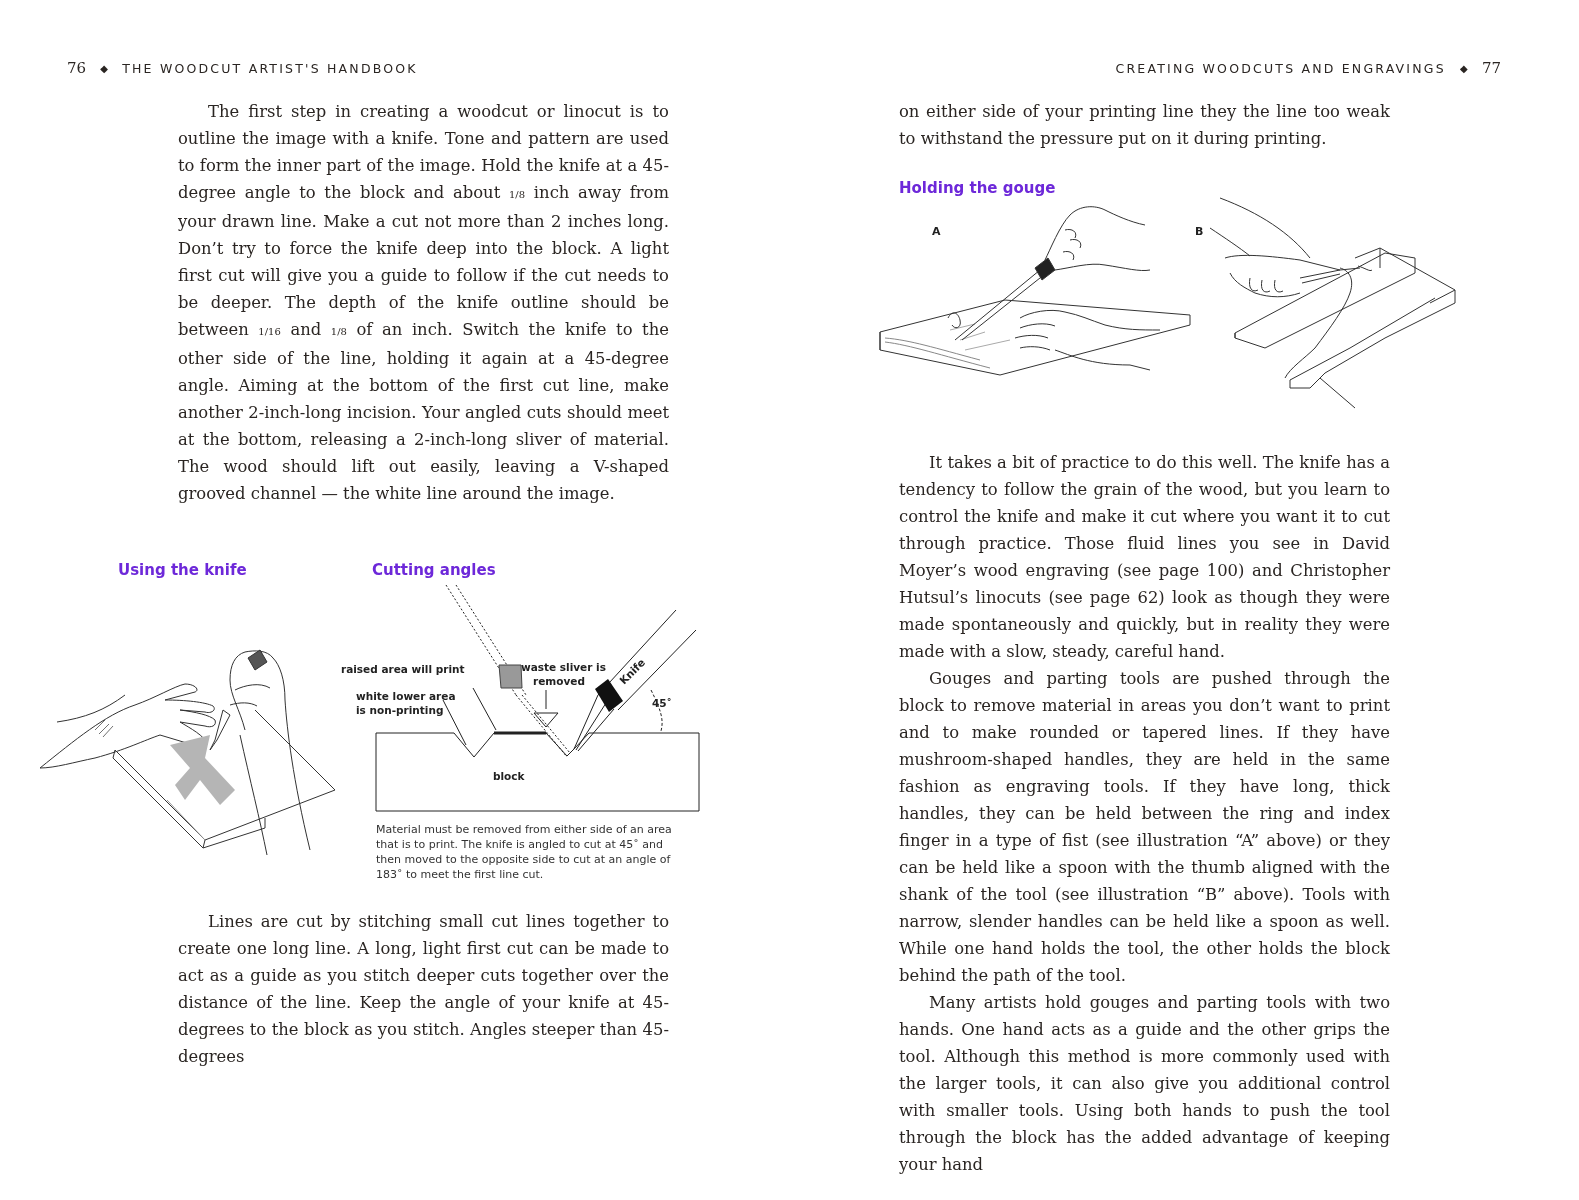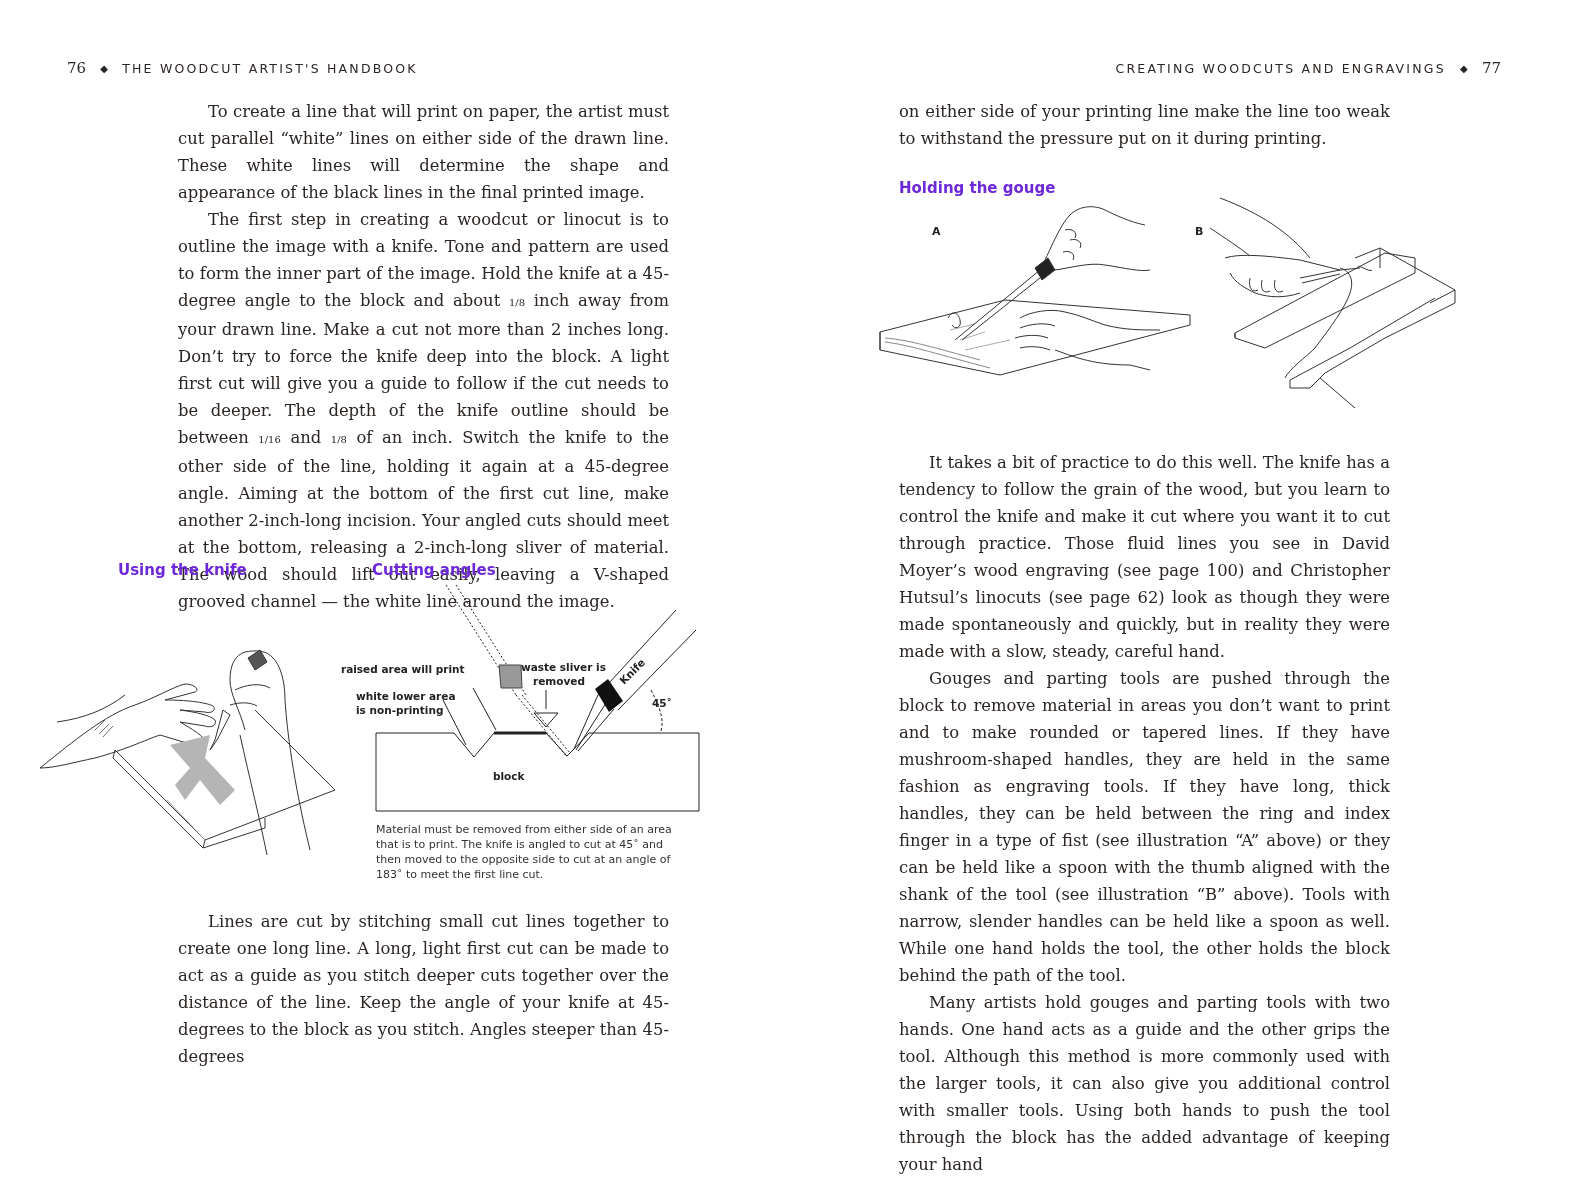--- a/index.html
+++ b/index.html
@@ -22,21 +22,20 @@
 <body>
 
 <div class="page" style="left:0;width:790px;">
   <div class="running-head" style="left:67px;">
     <span class="folio">76</span>
     <span class="diamond">◆</span>
     <span>THE WOODCUT ARTIST'S HANDBOOK</span>
   </div>
 
   <div class="body-text" style="left:178px;top:98px;width:491px;">
-    <p class="indent">To create a line that will print on paper, the artist must cut parallel “white” lines on either side of the drawn line. These white lines will determine the shape and appearance of the black lines in the final printed image.</p>
     <p class="indent"><span>The first step in creating a woodcut or linocut is to outline the image with a knife. Tone and pattern are used to form the inner part of the image. Hold the knife at a 45-degree angle to the block and about</span> <span class="frac">1/8</span> <span>inch away from your drawn line. Make a cut not more than 2 inches long. Don’t try to force the knife deep into the block. A light first cut will give you a guide to follow if the cut needs to be deeper. The depth of the knife outline should be between</span> <span class="frac">1/16</span> <span>and</span> <span class="frac">1/8</span> <span>of an inch. Switch the knife to the other side of the line, holding it again at a 45-degree angle. Aiming at the bottom of the first cut line, make another 2-inch-long incision. Your angled cuts should meet at the bottom, releasing a 2-inch-long sliver of material. The wood should lift out easily, leaving a V-shaped grooved channel — the white line around the image.</span></p>
   </div>
 
   <div class="fig-title" style="left:118px;top:561px;">Using the knife</div>
   <div class="fig-title" style="left:372px;top:561px;text-align:center;">Cutting angles</div>
 
   <svg style="left:35px;top:640px;" width="300" height="220" viewBox="0 0 300 220">
     <g fill="none" stroke="#333" stroke-width="1">
       <path d="M80 110 L170 200 L300 150 L220 70"></path>
       <path d="M80 110 L78 118 L168 208 L170 200"></path>
@@ -92,21 +91,21 @@
 </div>
 
 <div class="page" style="left:790px;width:789px;">
   <div class="running-head" style="right:78px;">
     <span>CREATING WOODCUTS AND ENGRAVINGS</span>
     <span class="diamond">◆</span>
     <span class="folio">77</span>
   </div>
 
   <div class="body-text" style="left:109px;top:98px;width:491px;">
-    <p>on either side of your printing line make the line too weak to withstand the pressure put on it during printing.</p>
+    <p>on either side of your printing line they the line too weak to withstand the pressure put on it during printing.</p>
   </div>
 
   <div class="fig-title" style="left:109px;top:179px;">Holding the gouge</div>
 
   <svg style="left:90px;top:200px;" width="310" height="180" viewBox="0 0 310 180">
     <text class="fig-letter" x="52" y="35">A</text>
     <g fill="none" stroke="#333" stroke-width="1">
       <path d="M0 132 L125 100 L310 115"></path>
       <path d="M0 132 L0 150 L120 175 L310 125 L310 115"></path>
       <path d="M0 150 L0 132"></path>

